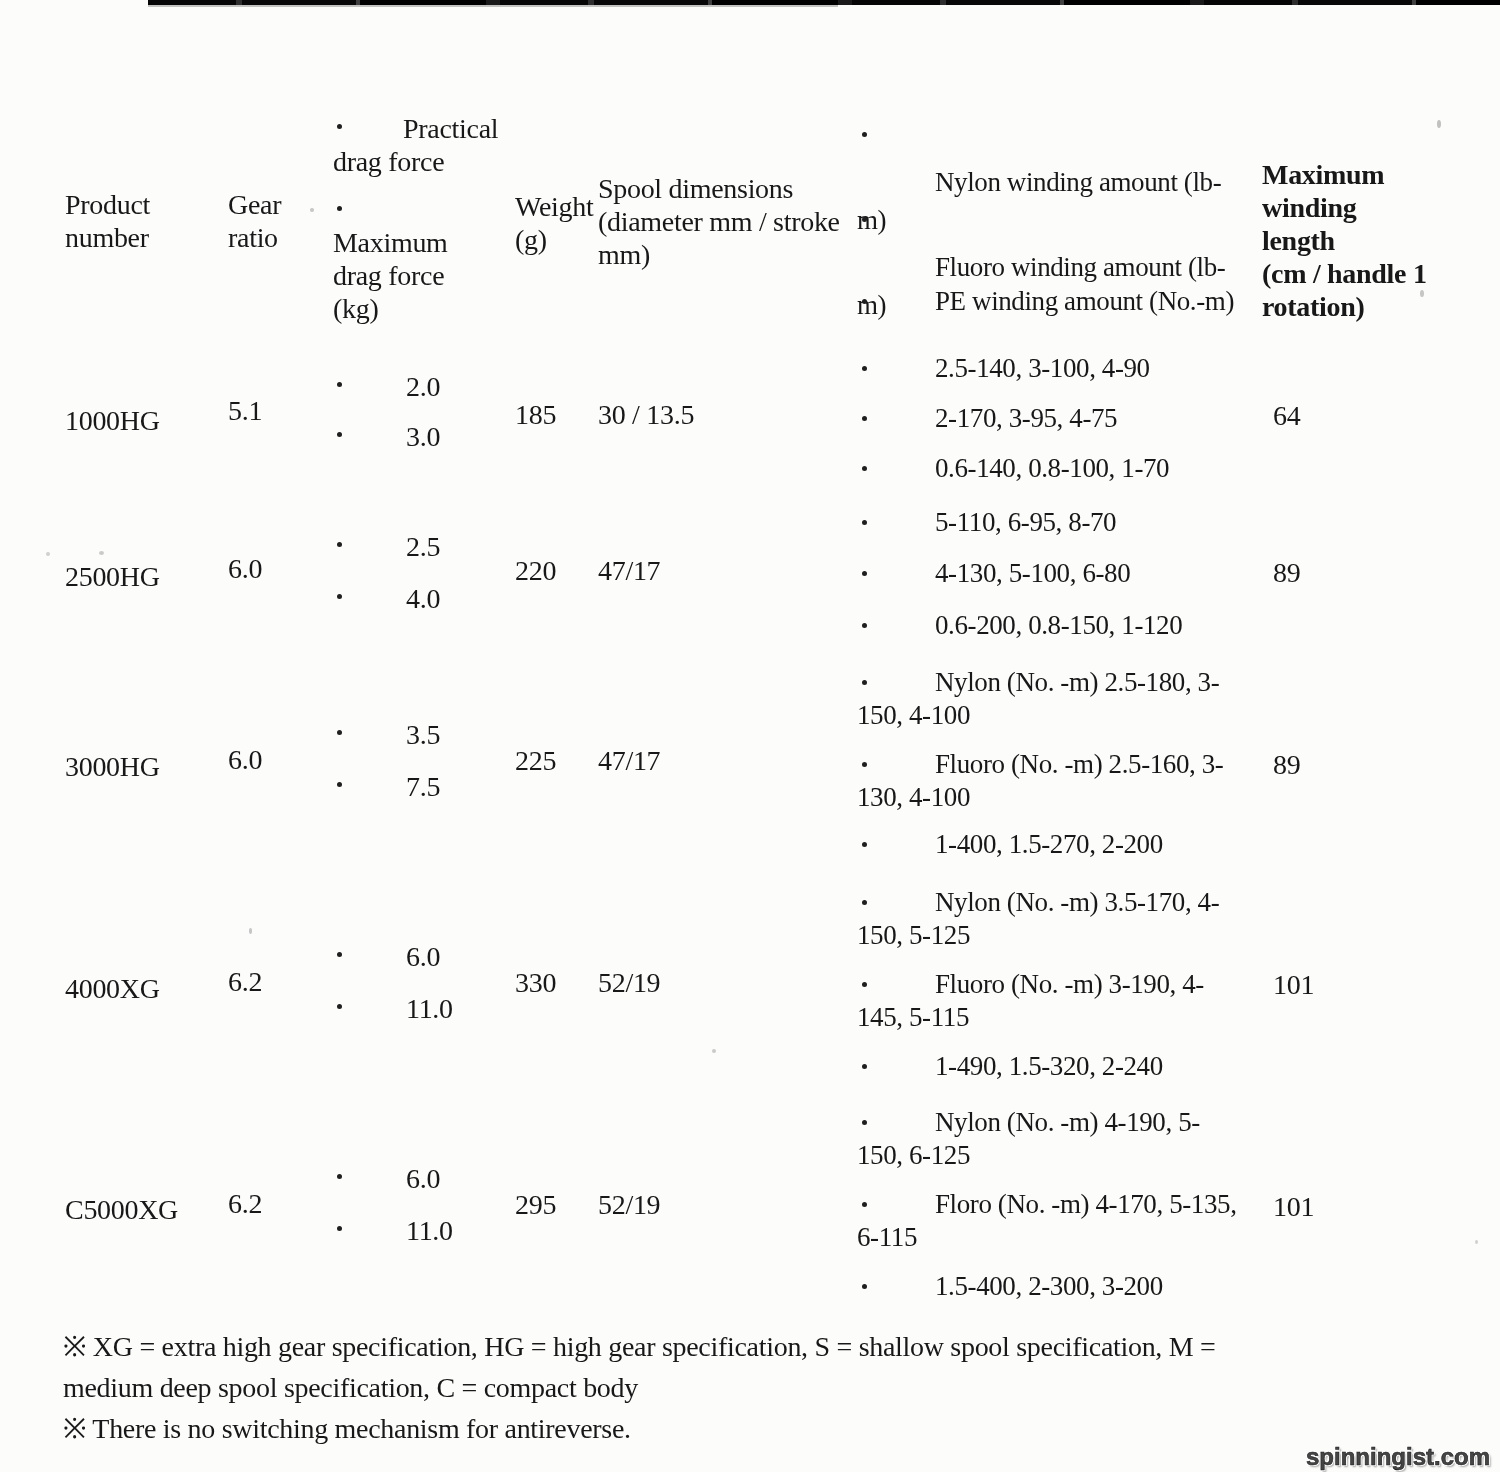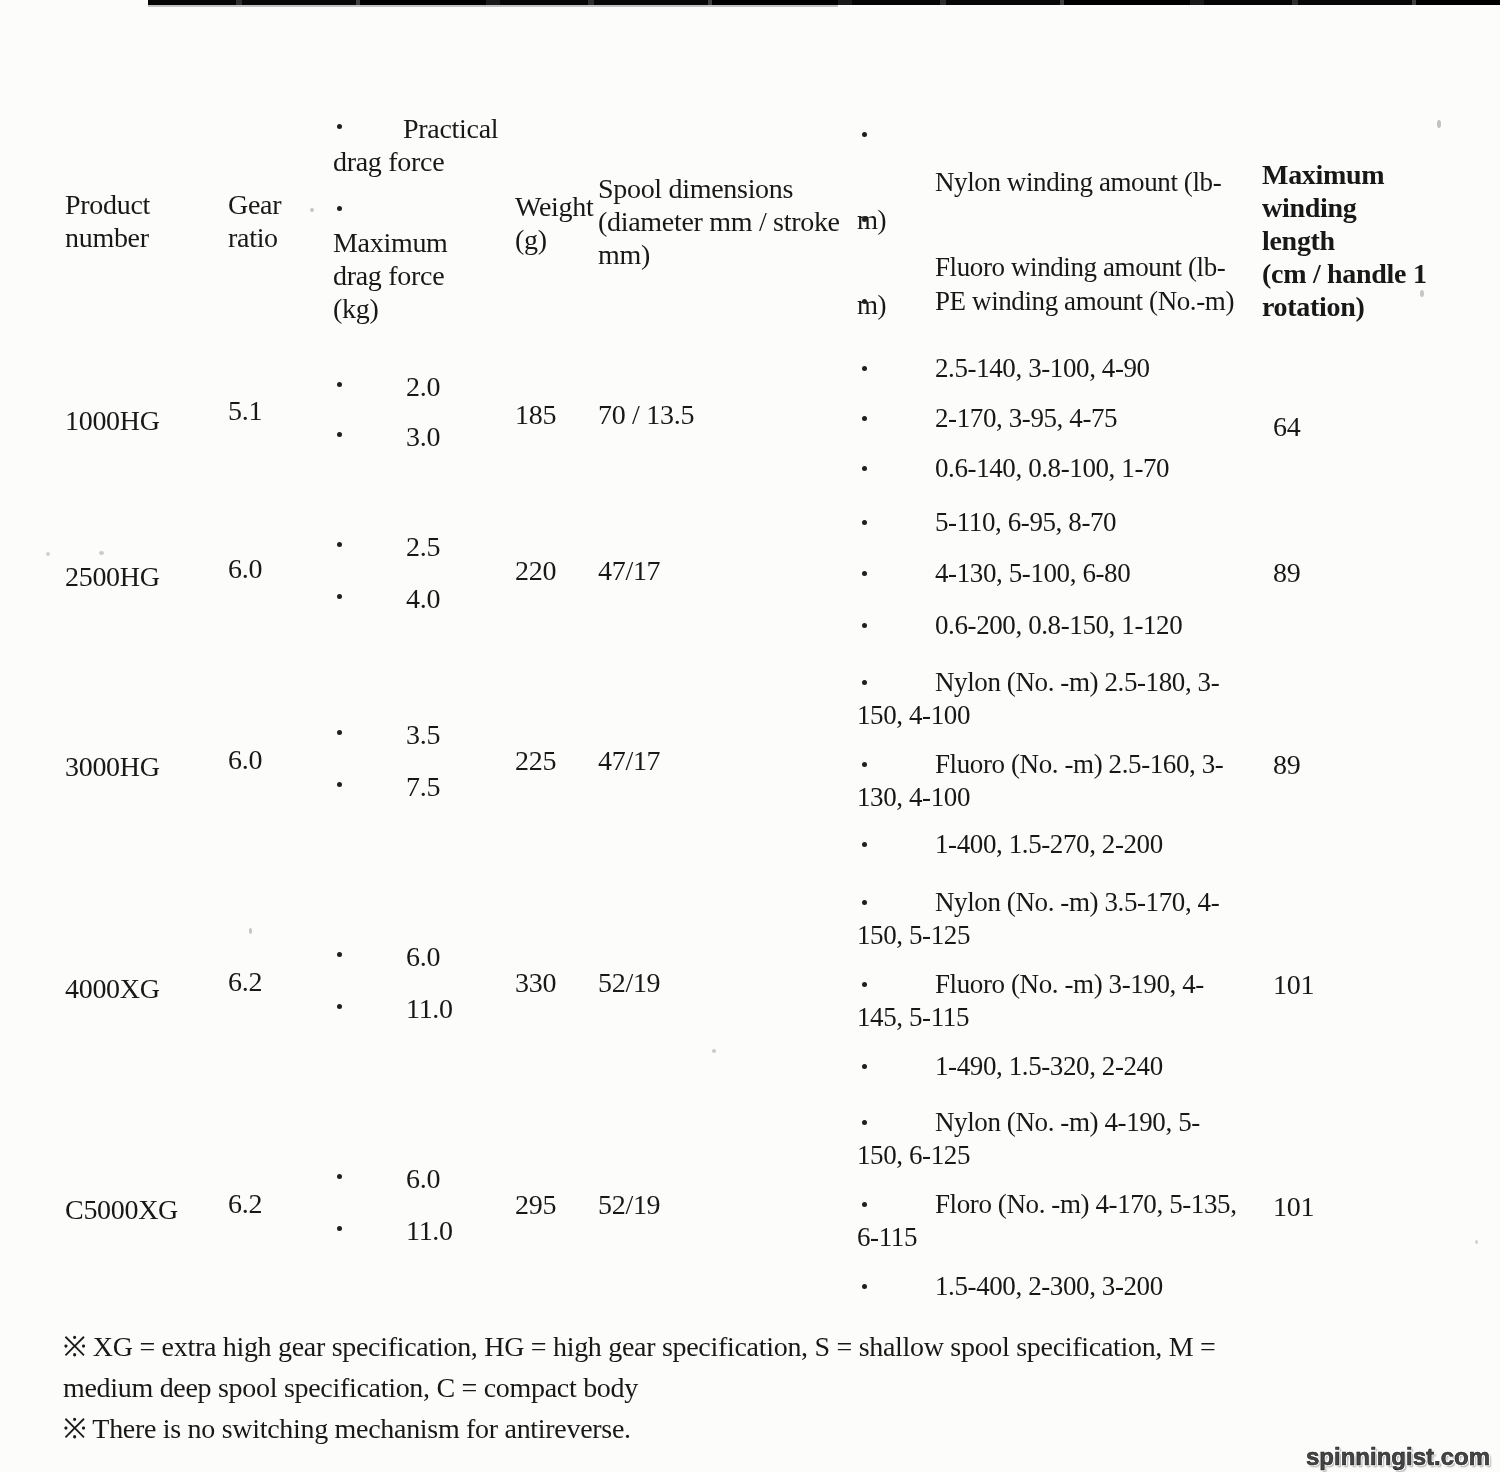--- a/index.html
+++ b/index.html
@@ -103,28 +103,28 @@
 (cm / handle 1
 rotation)</div>
 
   <div class="t c-prod" style="top:404px">1000HG</div>
   <div class="t c-gear" style="top:394px">5.1</div>
   <div class="dot" style="left:337px;top:382px"></div>
   <div class="t c-dragv" style="top:370px">2.0</div>
   <div class="dot" style="left:337px;top:432px"></div>
   <div class="t c-dragv" style="top:420px">3.0</div>
   <div class="t c-weight" style="top:398px">185</div>
-  <div class="t c-spool" style="top:398px">70 / 13.5</div>
+  <div class="t c-spool" style="top:398px">30 / 13.5</div>
   <div class="dot" style="left:862px;top:366px"></div>
   <div class="t wind" style="top:352px">2.5-140, 3-100, 4-90</div>
   <div class="dot" style="left:862px;top:416px"></div>
   <div class="t wind" style="top:402px">2-170, 3-95, 4-75</div>
   <div class="dot" style="left:862px;top:466px"></div>
   <div class="t wind" style="top:452px">0.6-140, 0.8-100, 1-70</div>
-  <div class="t c-maxw" style="top:410px">64</div>
+  <div class="t c-maxw" style="top:399px">64</div>
 
   <div class="t c-prod" style="top:560px">2500HG</div>
   <div class="t c-gear" style="top:552px">6.0</div>
   <div class="dot" style="left:337px;top:542px"></div>
   <div class="t c-dragv" style="top:530px">2.5</div>
   <div class="dot" style="left:337px;top:594px"></div>
   <div class="t c-dragv" style="top:582px">4.0</div>
   <div class="t c-weight" style="top:554px">220</div>
   <div class="t c-spool" style="top:554px">47/17</div>
   <div class="dot" style="left:862px;top:520px"></div>

